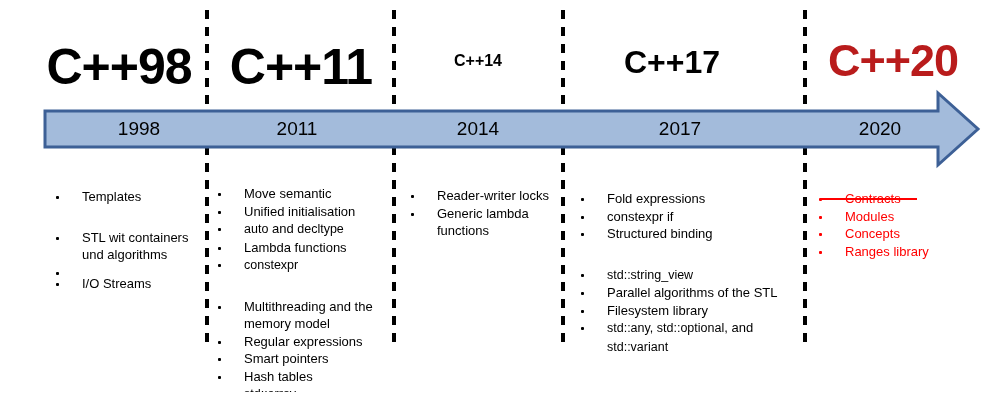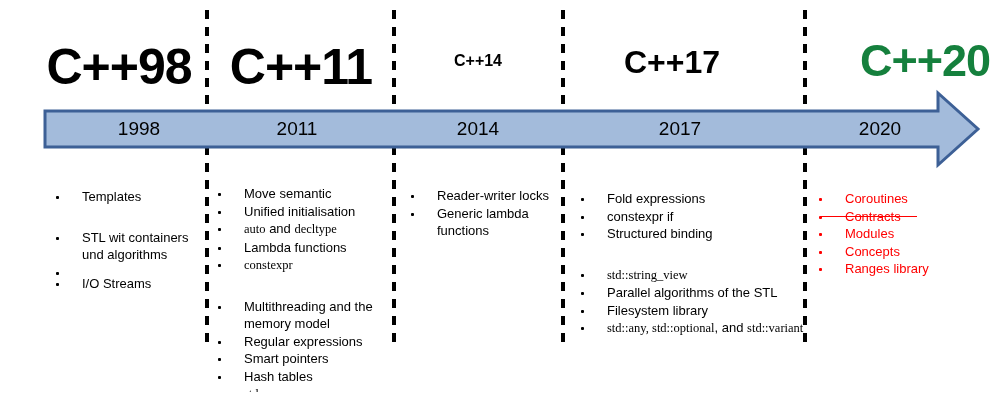--- a/index.html
+++ b/index.html
@@ -29,21 +29,21 @@
   ul.col{
     position:absolute;margin:0;padding:0 0 0 6px;list-style:none;
     font-size:13px;line-height:17.5px;
   }
   ul.col li{display:flex;align-items:flex-start;}
   ul.col li .bullet{flex:none;width:26px;}
   ul.col li .bullet::before{
     content:"";display:block;width:3px;height:3px;margin-top:8px;background:currentColor;border-radius:1px;
   }
   ul.col li .txt{flex:1 1 auto;}
-  ul.col code{font-family:Liberation Serif, serif;font-size:12.5px;}
+  ul.col code{font-family:Liberation Sans, sans-serif;font-size:12.5px;}
   li.gap-sm{margin-top:23px;}
   li.gap-lg{}
   li.strike{position:relative;}
   li.strike::after{
     content:"";position:absolute;left:2px;top:8px;width:96px;height:1.5px;background:currentColor;
   }
   .c0{left:50px;top:188px;width:150px;}
   .c1{left:212px;top:185px;width:185px;}
   .c2{left:405px;top:187px;width:160px;}
   .c3{left:575px;top:190px;width:225px;}
@@ -60,21 +60,21 @@
   <div class="vline" style="left:803px"></div>
 
   <svg class="arrow" width="945" height="84" viewBox="0 0 945 84" aria-hidden="true">
     <polygon id="arrow-shape" points="5,23 898,23 898,5 938,41 898,77 898,59 5,59" stroke-width="3" stroke-linejoin="miter" fill="#a3bbdb" stroke="#3d6096"></polygon>
   </svg>
 
   <div class="ver v98" style="color: rgb(0, 0, 0);">C++98</div>
   <div class="ver v11" style="color: rgb(0, 0, 0);">C++11</div>
   <div class="ver v14" style="color: rgb(0, 0, 0);">C++14</div>
   <div class="ver v17" style="color: rgb(0, 0, 0);">C++17</div>
-  <div class="ver v20" style="color: #15803d; margin-left: 32px;">C++20</div>
+  <div class="ver v20" style="color: #b91c1c;">C++20</div>
 
   <div class="year" style="left:139px">1998</div>
   <div class="year" style="left:297px">2011</div>
   <div class="year" style="left:478px">2014</div>
   <div class="year" style="left:680px">2017</div>
   <div class="year" style="left:880px">2020</div>
 
   <ul class="col c0" style="color: rgb(0, 0, 0);">
       <li>
         <span class="bullet"></span>
@@ -168,24 +168,20 @@
       <li>
         <span class="bullet"></span>
         <span class="txt"><span>Filesystem library</span></span>
       </li>
       <li>
         <span class="bullet"></span>
         <span class="txt"><code>std::any, std::optional</code><span>, and </span><code>std::variant</code></span>
       </li>
     </ul>
   <ul class="col c4" style="color: rgb(255, 0, 0);">
-      <li>
-        <span class="bullet"></span>
-        <span class="txt"><span>Coroutines</span></span>
-      </li>
       <li class="strike">
         <span class="bullet"></span>
         <span class="txt"><span>Contracts</span></span>
       </li>
       <li>
         <span class="bullet"></span>
         <span class="txt"><span>Modules</span></span>
       </li>
       <li>
         <span class="bullet"></span>

